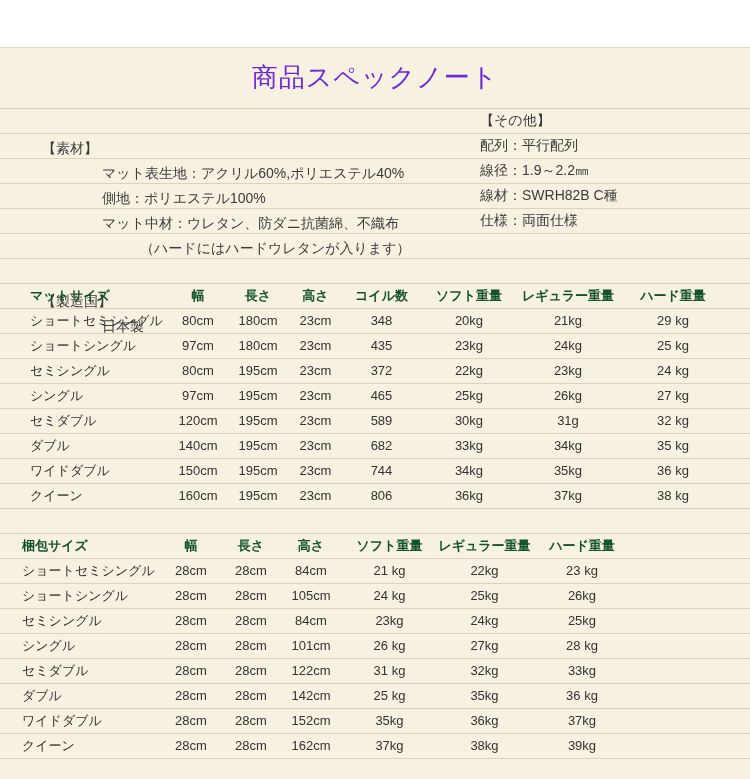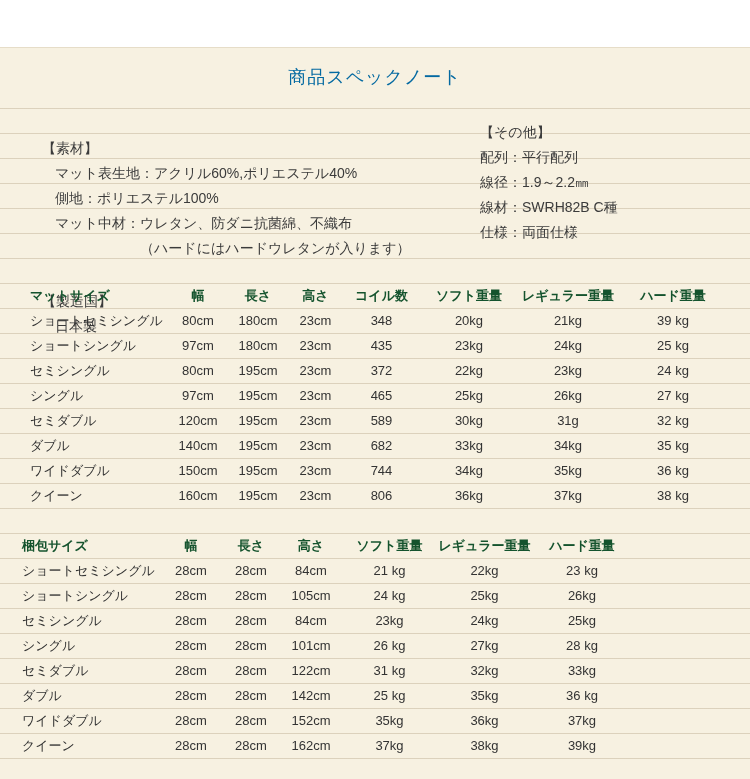--- a/index.html
+++ b/index.html
@@ -19,28 +19,28 @@
     position:absolute; left:0; top:108px; width:750px; height:671px;
     background-image:repeating-linear-gradient(
       to bottom,
       rgba(176,158,128,0.38) 0px, rgba(176,158,128,0.38) 1px,
       transparent 1px, transparent 25px);
     pointer-events:none;
   }
   .title {
     position:absolute; left:0; top:47px; width:750px; height:61px;
     line-height:61px; text-align:center;
-    font-size:18px; font-weight:400; letter-spacing:1px; color:#0369a1;
+    font-size:26px; font-weight:400; letter-spacing:1px; color:#6d28d9;
   }
   .info { position:absolute; font-size:14px; }
   .info .row { height:25px; line-height:25px; white-space:nowrap; }
   .info-left  { left:0;   top:108px; width:470px; }
-  .info-right { left:480px; top:108px; width:270px;margin-top:12px; }
+  .info-right { left:480px; top:108px; width:270px; }
   .pl-h   { padding-left:42px;margin-top:28px; }
-  .pl-l   { padding-left:55px; }
+  .pl-l   { padding-left:55px;margin-left:47px; }
   .pl-par { padding-left:140px; }
   .info-right .row { padding-left:0; }
 
   table {
     position:absolute; border-collapse:collapse; table-layout:fixed;
     font-size:13px; color:#333;
   }
   th, td {
     height:25px; padding:0; line-height:25px;
     text-align:center; font-weight:400;
@@ -106,21 +106,21 @@
     </thead>
     <tbody>
         <tr>
           <td>ショートセミシングル</td>
           <td>80cm</td>
           <td>180cm</td>
           <td>23cm</td>
           <td>348</td>
           <td>20kg</td>
           <td>21kg</td>
-          <td>39 kg</td>
+          <td>29 kg</td>
         </tr>
         <tr>
           <td>ショートシングル</td>
           <td>97cm</td>
           <td>180cm</td>
           <td>23cm</td>
           <td>435</td>
           <td>23kg</td>
           <td>24kg</td>
           <td>25 kg</td>

